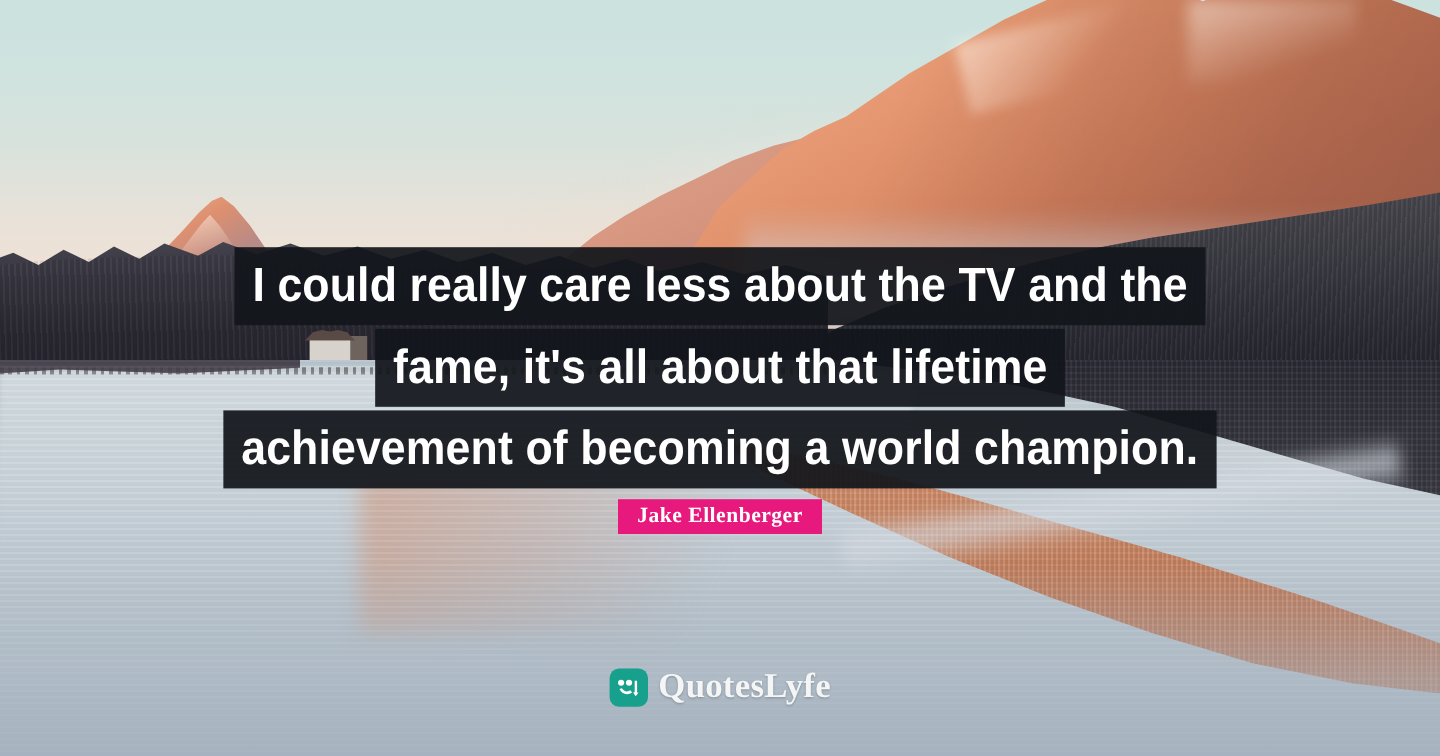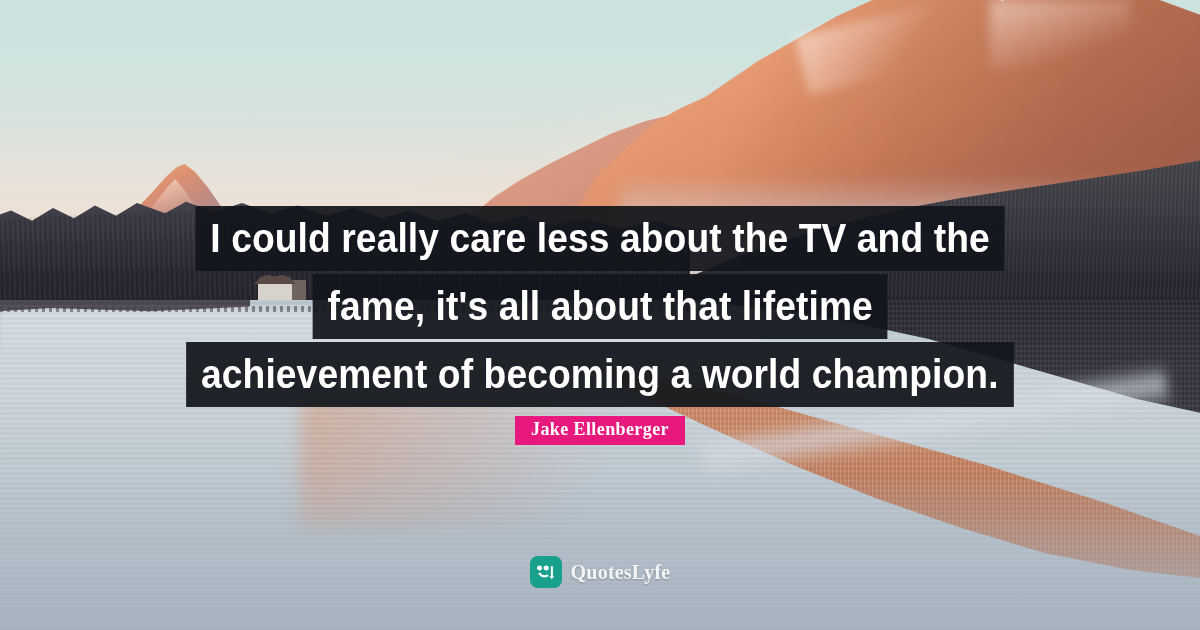--- a/index.html
+++ b/index.html
@@ -302,21 +302,21 @@
   .logo-mark {
     width:32px; height:32px; border-radius:8px;
     background:#17a08c;
     display:flex; align-items:center; justify-content:center;
     flex:0 0 auto;
   }
   .logo-text {
     color:#f4f6f6;
     font-family:"Liberation Serif", serif;
     font-weight:700;
-    font-size:20px;
+    font-size:29px;
     letter-spacing:.2px;
     text-shadow:0 1px 2px rgba(0,0,0,.25);
   }
 </style>
 </head>
 <body>
 
 <div class="card">
 
   <div class="photo">

